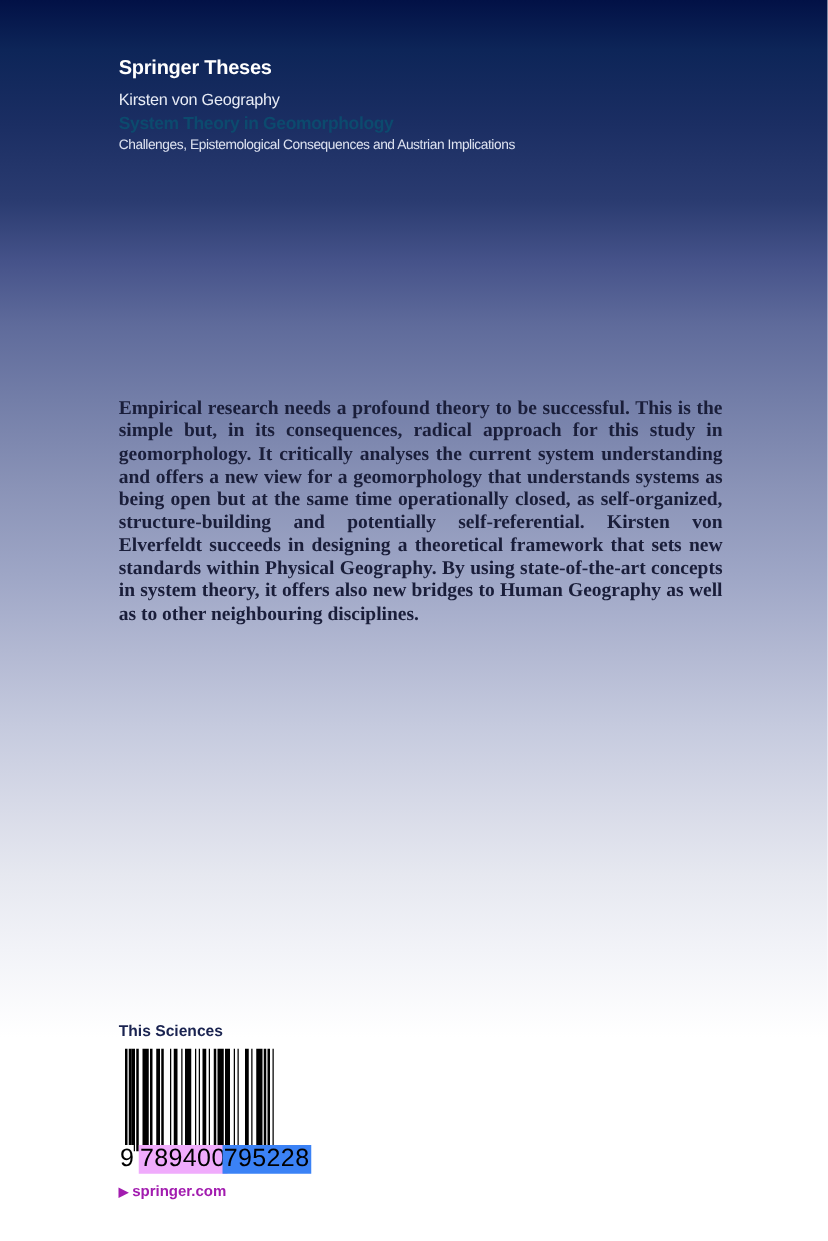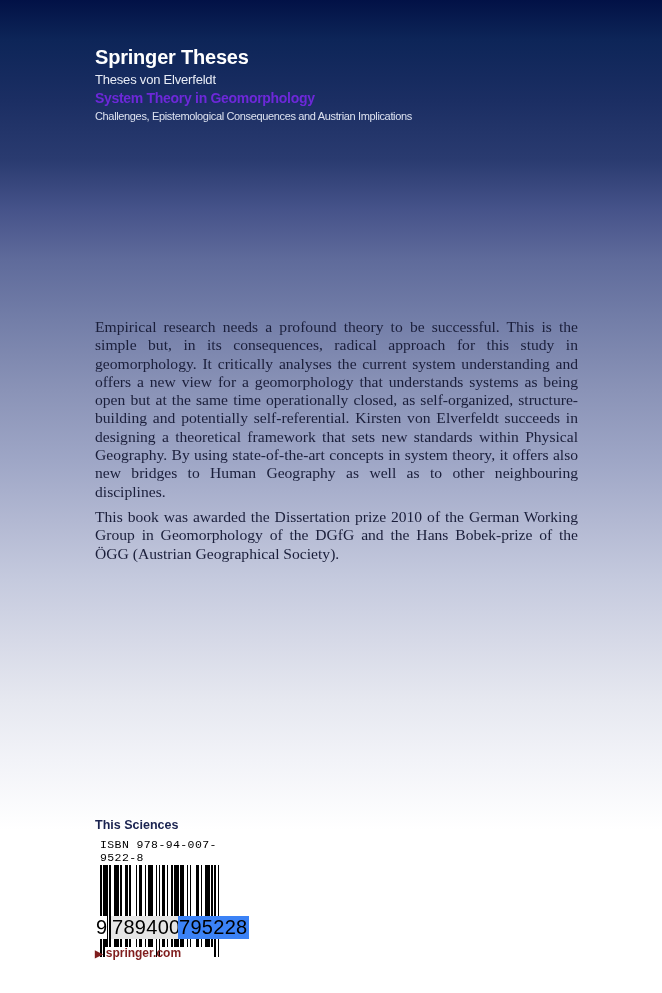--- a/index.html
+++ b/index.html
@@ -5,61 +5,59 @@
   html, body { margin:0; padding:0; }
   body {
     width:662px; height:993px; overflow:hidden; position:relative;
     background: linear-gradient(to bottom,
       #021146 0px, #0d2558 40px, #1b2e63 100px, #2a3b70 160px,
       #46538a 210px, #5f6b9b 260px, #737ea8 320px, #8a93b7 390px,
       #9ea6c6 460px, #b2b8d2 520px, #c5cade 580px, #d6d9e7 640px,
       #e6e8f0 700px, #f2f3f8 760px, #ffffff 830px, #ffffff 993px);
     font-family: "Liberation Sans", sans-serif;
   }
-  .series { position:absolute; left:95px; top:46px; color:#fff; font-weight:bold; font-size:20px; letter-spacing:-0.2px; }
+  .series { position:absolute; left:95px; top:46px; color:#fff; font-weight:bold; font-size:16px; letter-spacing:-0.2px; }
   .author { position:absolute; left:95px; top:72px; color:#e8ecf6; font-size:13px; letter-spacing:-0.2px; }
-  .title { position:absolute; left:95px; top:90px; color:#6d28d9; font-weight:bold; font-size:14px; letter-spacing:-0.3px; }
+  .title { position:absolute; left:95px; top:90px; color:#0c4a6e; font-weight:bold; font-size:14px; letter-spacing:-0.3px; }
   .subtitle { position:absolute; left:95px; top:110px; color:#dde2f0; font-size:11px; letter-spacing:-0.35px; }
   .blurb {
     position:absolute; left:95px; top:318px; width:495px;
     font-family: "Liberation Serif", serif; font-size:15.6px; line-height:18.3px;
     color:#1a1e3a; text-align:justify;
   }
-  .blurb p { margin:0 12px 7px 0; hyphens:auto; }
+  .blurb p { margin:0 12px 7px 0; hyphens:auto;font-weight:bold; }
   .subject { position:absolute; left:95px; top:818px; font-weight:bold; font-size:12.5px; color:#1a2350; }
   .barcode-box { position:absolute; left:96px; top:838px; width:152px; }
   .isbn { font-family:"Liberation Mono", monospace; font-size:11.5px; color:#000; letter-spacing:0.4px; padding-left:4px; }
   .bars { display:flex; height:92px; margin-top:1px; align-items:flex-start; padding-left:4px; }
   .bars span { display:block; background:#000; height:82px; }
   .bars span.long { height:92px; }
   .bars span.gap { background:transparent; }
   .digits { position:absolute; top:78px; left:0; width:152px; font-family:"Liberation Sans", sans-serif; font-size:20px; color:#000; background:transparent; }
   .digits .lead { position:absolute; left:0; top:0; background:#fff; }
-  .digits .grp1 { position:absolute; left:15px; top:0; background:#e5e5e5; padding:0 1px; letter-spacing:0.3px; }
+  .digits .grp1 { position:absolute; left:15px; top:0; background:#f0abfc; padding:0 1px; letter-spacing:0.3px; }
   .digits .grp2 { position:absolute; left:82px; top:0; background:#3b82f6; padding:0 1px; letter-spacing:0.3px; }
-  .website { position:absolute; left:95px; top:946px; font-weight:bold; font-size:12px; color:#7f1d1d; }
+  .website { position:absolute; left:95px; top:946px; font-weight:bold; font-size:12px; color:#a21caf; }
   .website .arrow { font-size:10px; margin-right:3px; }
 </style>
 </head>
 <body>
 
 <div class="series">Springer Theses</div>
-<div class="author">Theses von Elverfeldt</div>
+<div class="author">Kirsten von Geography</div>
 <div class="title">System Theory in Geomorphology</div>
 <div class="subtitle">Challenges, Epistemological Consequences and Austrian Implications</div>
 
 <div class="blurb">
   <p>Empirical research needs a profound theory to be successful. This is the simple but, in its consequences, radical approach for this study in geomorphology. It critically analyses the current system understanding and offers a new view for a geomorphology that understands systems as being open but at the same time operationally closed, as self-organized, structure-building and potentially self-referential. Kirsten von Elverfeldt succeeds in designing a theoretical framework that sets new standards within Physical Geography. By using state-of-the-art concepts in system theory, it offers also new bridges to Human Geography as well as to other neighbouring disciplines.</p>
-  <p>This book was awarded the Dissertation prize 2010 of the German Working Group in Geomorphology of the DGfG and the Hans Bobek-prize of the ÖGG (Austrian Geographical Society).</p>
 </div>
 
 <div class="subject">This Sciences</div>
 
 <div class="barcode-box">
-  <div class="isbn">ISBN 978-94-007-9522-8</div>
   <div class="bars" id="bars">
       <span class="long" style="width: 1.55px;"></span>
       <span class="gap" style="width: 1.55px;"></span>
       <span class="long" style="width: 1.55px;"></span>
       <span style="width: 3.1px;"></span>
       <span class="gap" style="width: 1.55px;"></span>
       <span style="width: 1.55px;"></span>
       <span class="gap" style="width: 3.1px;"></span>
       <span style="width: 4.65px;"></span>
       <span class="gap" style="width: 1.55px;"></span>

